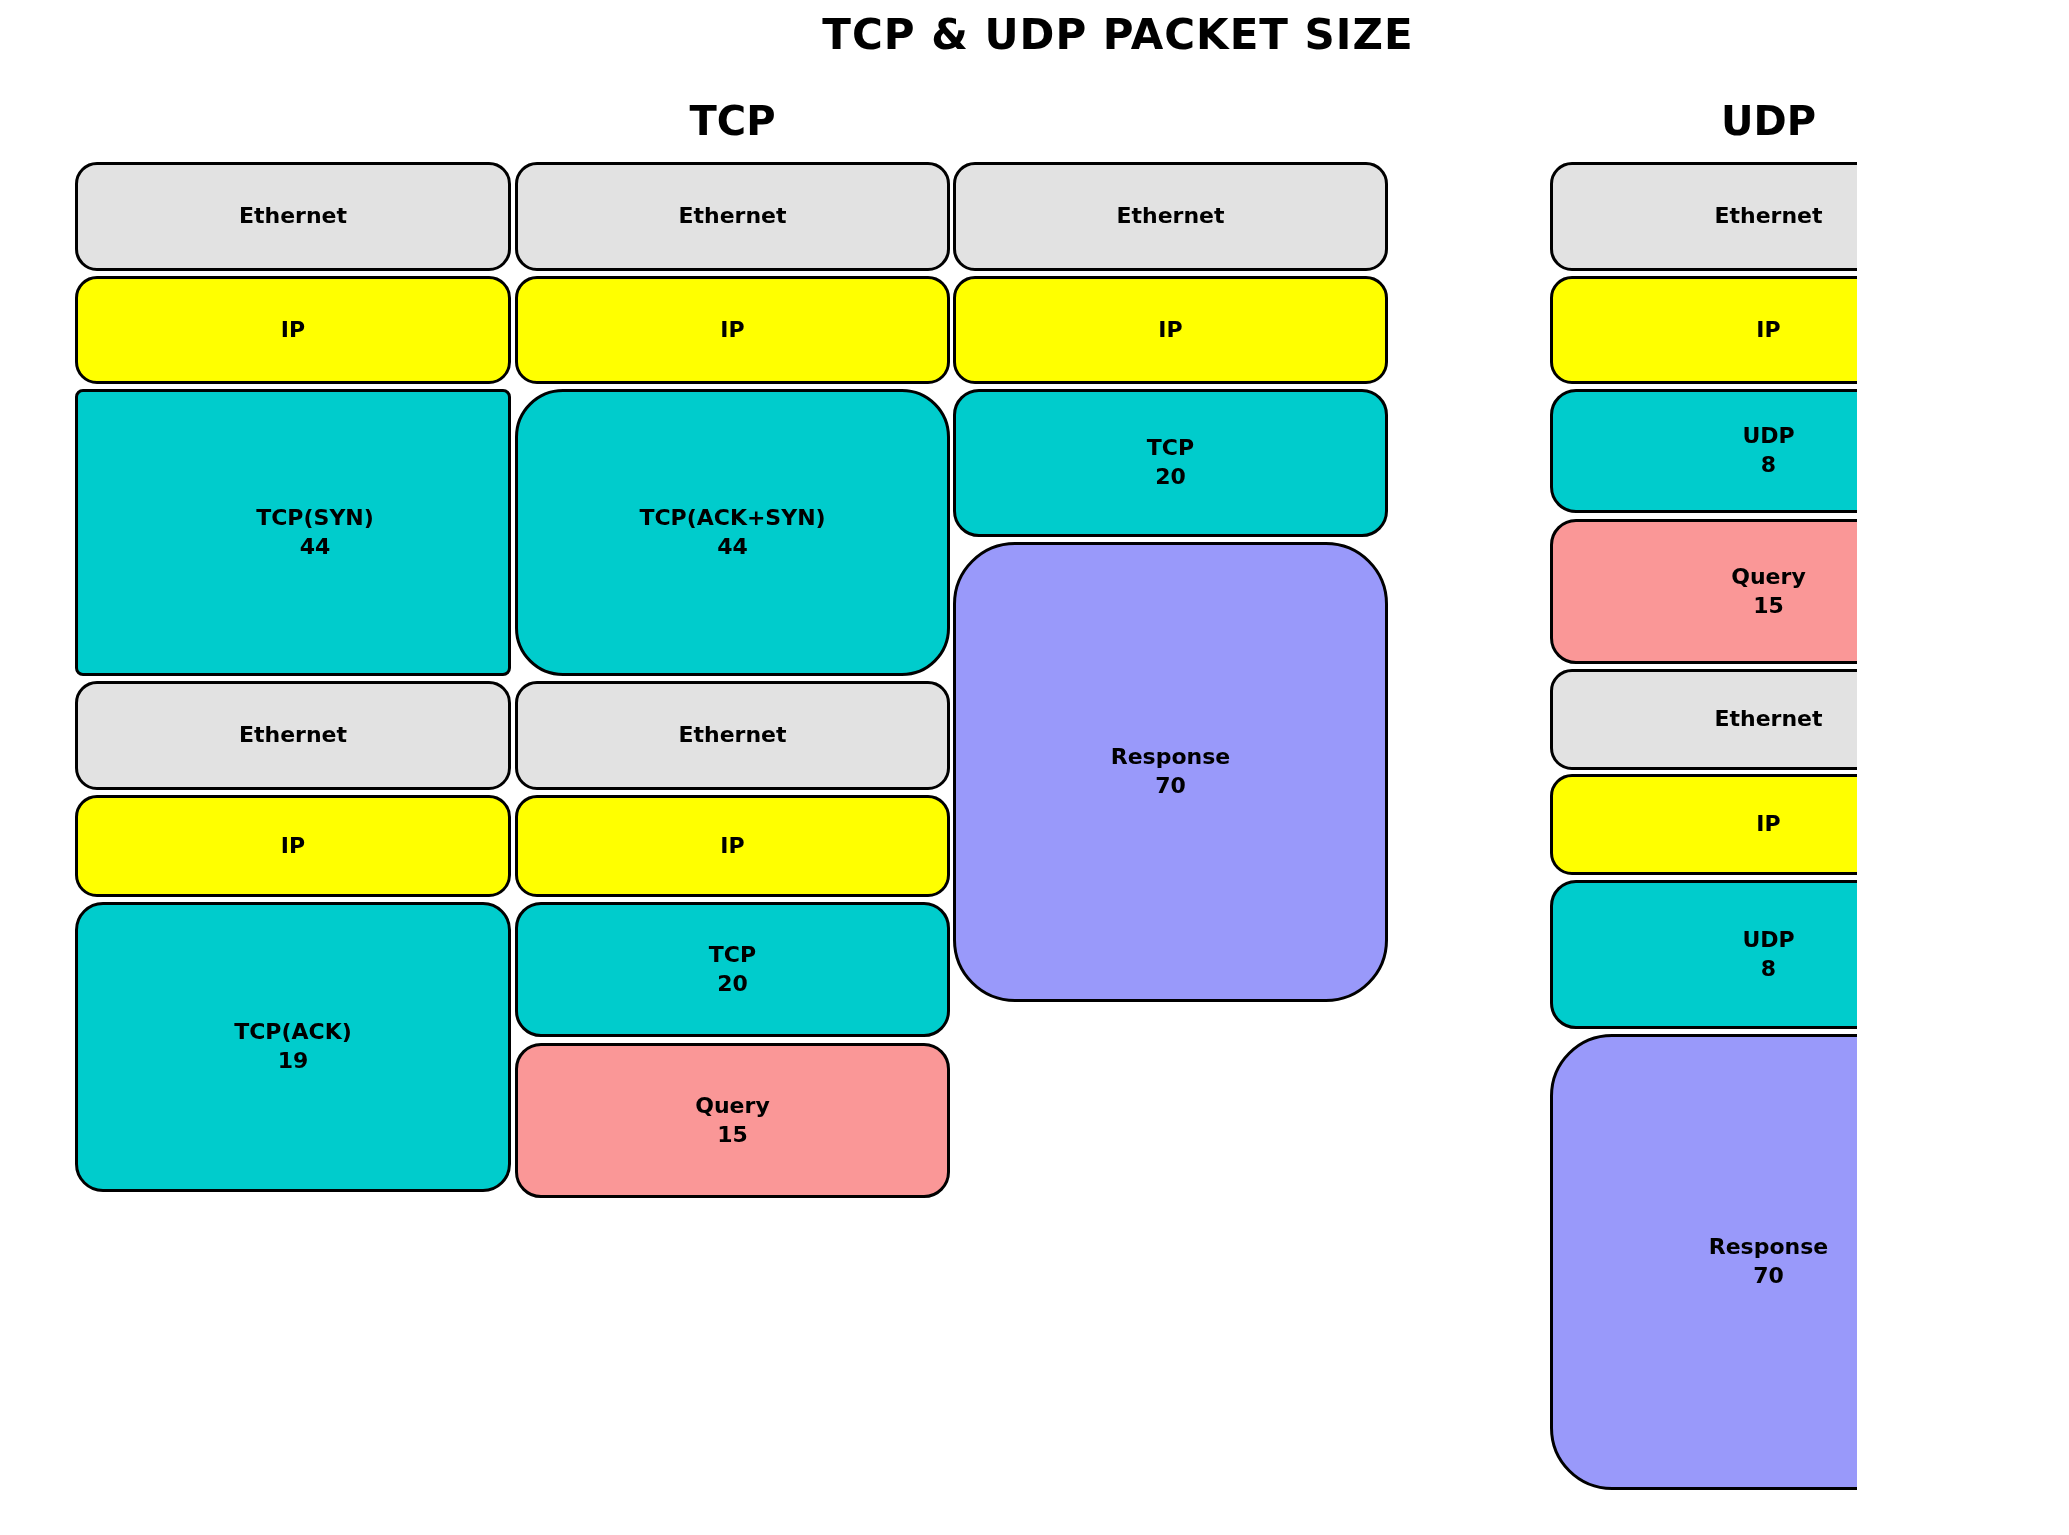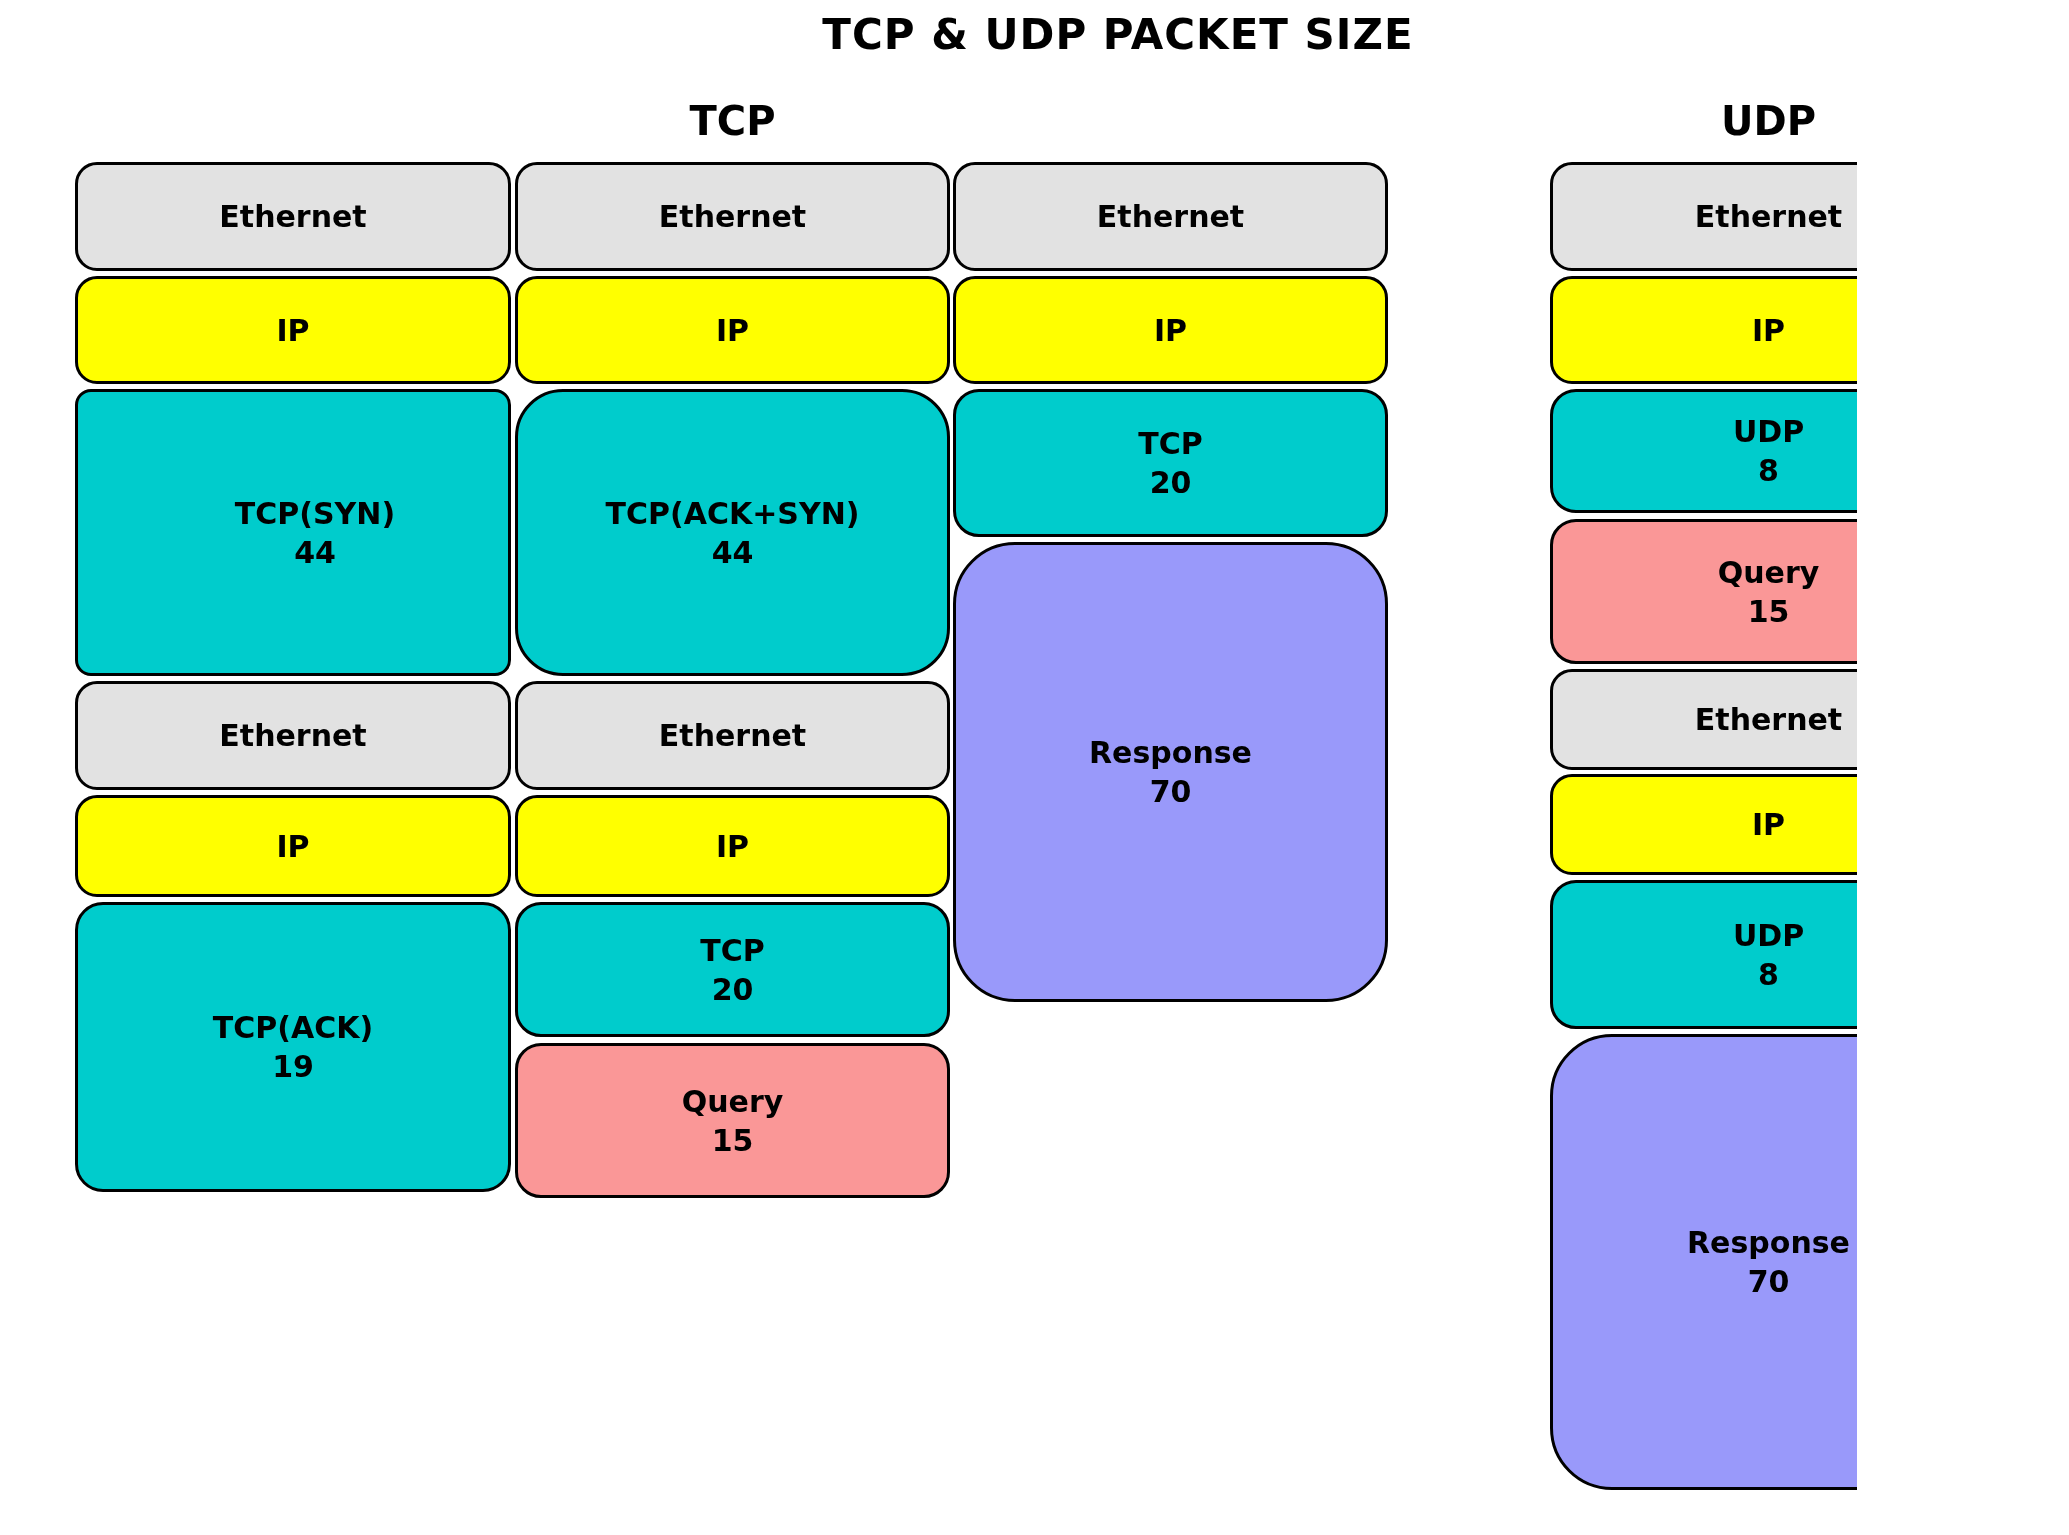--- a/index.html
+++ b/index.html
@@ -44,21 +44,21 @@
   }
   .box {
     position: absolute;
     box-sizing: border-box;
     border: 3px solid #000000;
     display: flex;
     flex-direction: column;
     align-items: center;
     justify-content: center;
     text-align: center;
-    font-size: 30px;
+    font-size: 22px;
     font-weight: bold;
     line-height: 1.3;
   }
   .lbl {
     display: block;
     white-space: nowrap;
   }
 </style>
 </head>
 <body>
@@ -67,21 +67,21 @@
   <div class="title">TCP &amp; UDP PACKET SIZE</div>
   <div class="section-header tcp-header">TCP</div>
   <div class="section-header udp-header">UDP</div>
 
 <div class="box" style="left: 75px; top: 162px; width: 436px; height: 109px; border-radius: 22px; background: rgb(226, 226, 226); border-color: rgb(0, 0, 0);">
       <span class="lbl">Ethernet</span>
     </div>
     <div class="box" style="left: 75px; top: 276px; width: 436px; height: 108px; border-radius: 22px; background: rgb(255, 255, 0); border-color: rgb(0, 0, 0);">
       <span class="lbl">IP</span>
     </div>
-    <div class="box" style="left: 75px; top: 389px; width: 436px; height: 287px; border-radius: 16px; background: rgb(0, 204, 204); border-color: rgb(0, 0, 0); padding-left: 44px;">
+    <div class="box" style="left: 75px; top: 389px; width: 436px; height: 287px; border-radius: 8px; background: rgb(0, 204, 204); border-color: rgb(0, 0, 0); padding-left: 44px;">
       <span class="lbl">TCP(SYN)</span>
       <span class="lbl">44</span>
     </div>
     <div class="box" style="left: 75px; top: 681px; width: 436px; height: 109px; border-radius: 22px; background: rgb(226, 226, 226); border-color: rgb(0, 0, 0);">
       <span class="lbl">Ethernet</span>
     </div>
     <div class="box" style="left: 75px; top: 795px; width: 436px; height: 102px; border-radius: 22px; background: rgb(255, 255, 0); border-color: rgb(0, 0, 0);">
       <span class="lbl">IP</span>
     </div>
     <div class="box" style="left: 75px; top: 902px; width: 436px; height: 290px; border-radius: 28px; background: rgb(0, 204, 204); border-color: rgb(0, 0, 0);">

